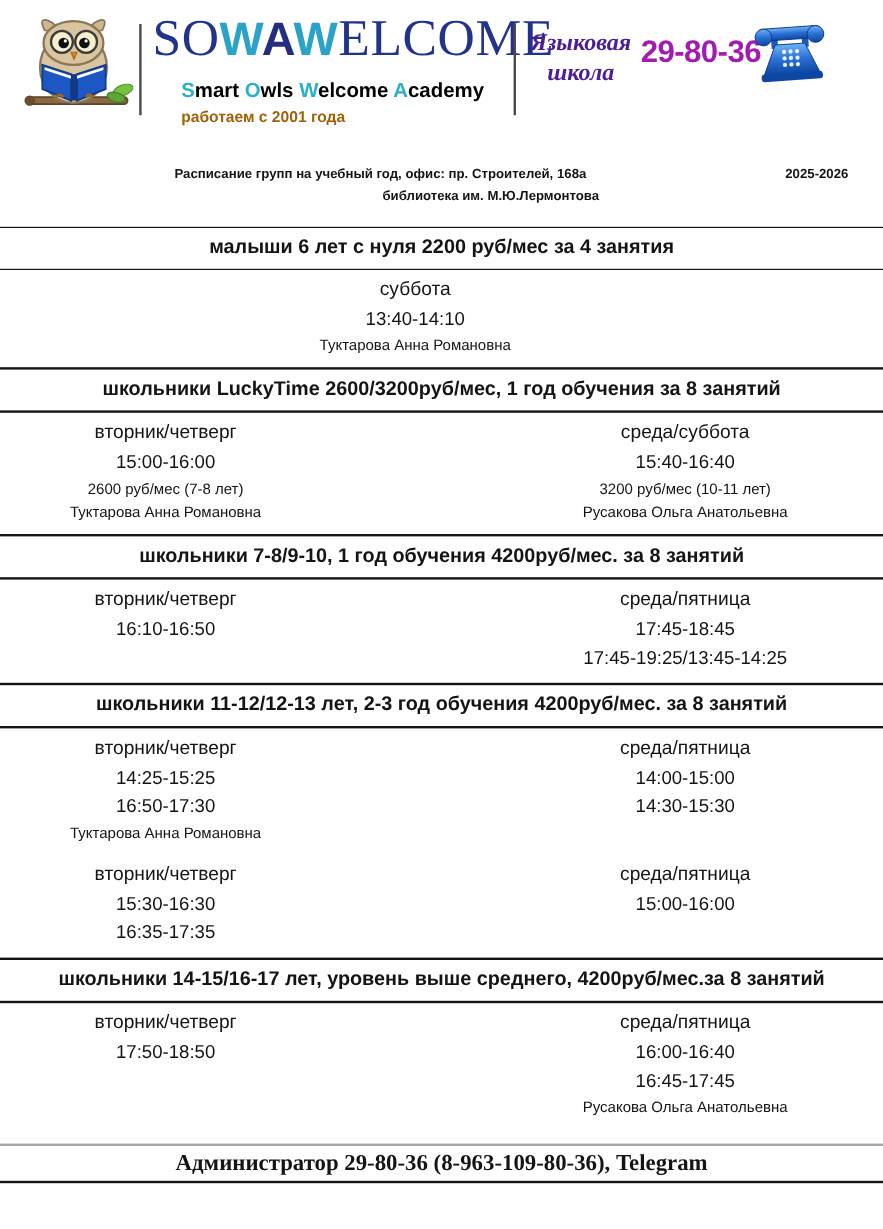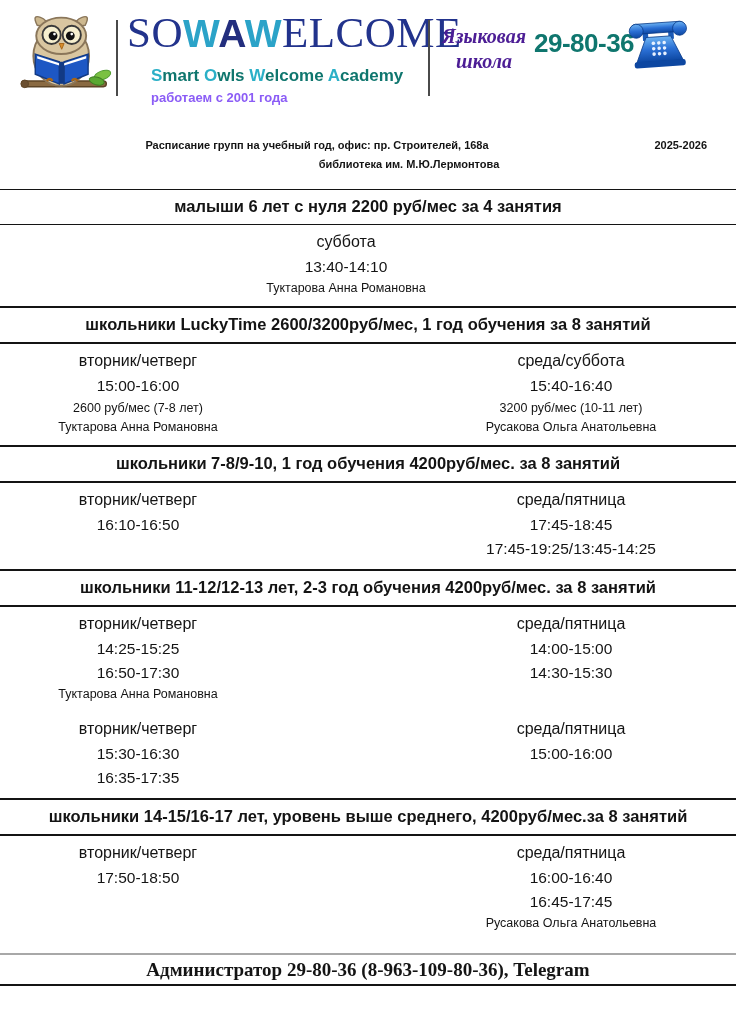--- a/index.html
+++ b/index.html
@@ -13,27 +13,27 @@
   .vbar1{left:116px;}
   .vbar2{left:428px;}
   .logo{position:absolute;left:127px;top:10px;width:300px;}
   .brand{line-height:46px;white-space:nowrap;letter-spacing:0.5px;}
   .bl-serif{font-family:"Liberation Serif",serif;font-size:43px;font-weight:400;color:#22338c;}
   .bl-sans{font-family:"Liberation Sans",sans-serif;font-size:39px;font-weight:700;}
   .bl-sans.teal{color:#2ba3c8;}
   .bl-sans.navy{color:#232e7e;}
   .academy{margin:1px 0 0 24px;font-size:17px;font-weight:700;white-space:pre;color:#2b3a96;}
   .al-teal{color:#2bb0c7;}
-  .al-navy{color:#0f766e;}
-  .since{margin:4px 0 0 24px;font-size:13px;font-weight:700;color:#8b5cf6;}
+  .al-navy{color:#000000;}
+  .since{margin:4px 0 0 24px;font-size:13px;font-weight:700;color:#a16207;}
   .script{position:absolute;left:434px;top:24px;width:100px;text-align:center;
           font-family:"Liberation Serif",serif;font-style:italic;font-weight:700;
           font-size:20px;line-height:25px;color:#4c1d95;}
   .phone-number{position:absolute;left:534px;top:28px;font-size:26px;font-weight:700;
-                letter-spacing:-0.5px;color:#0f766e;}
+                letter-spacing:-0.5px;color:#a21caf;}
   .phone-svg{position:absolute;left:628px;top:16px;transform:rotate(-4deg);}
 
   
   .subtitle{position:relative;margin-top:24px;font-weight:700;font-size:11px;line-height:19px;}
   .subtitle-line1{width:634px;text-align:center;}
   .subtitle-line2{width:736px;padding-left:82px;box-sizing:border-box;text-align:center;}
   .subtitle-year{position:absolute;right:29px;top:0;}
 
   
   .sections{margin-top:15px;}

